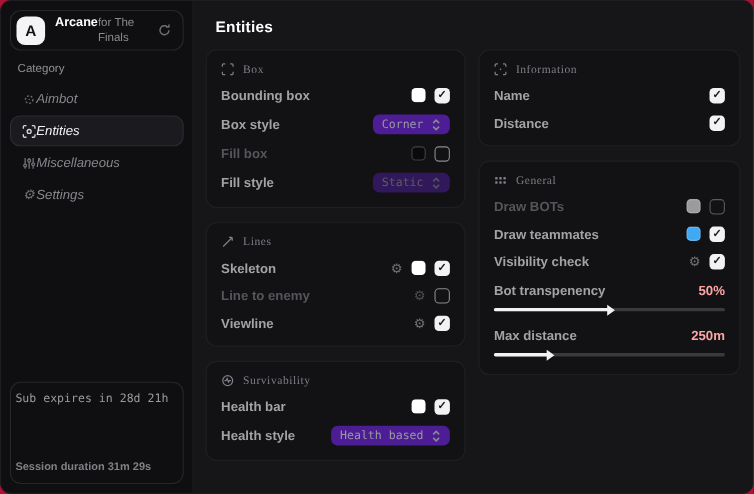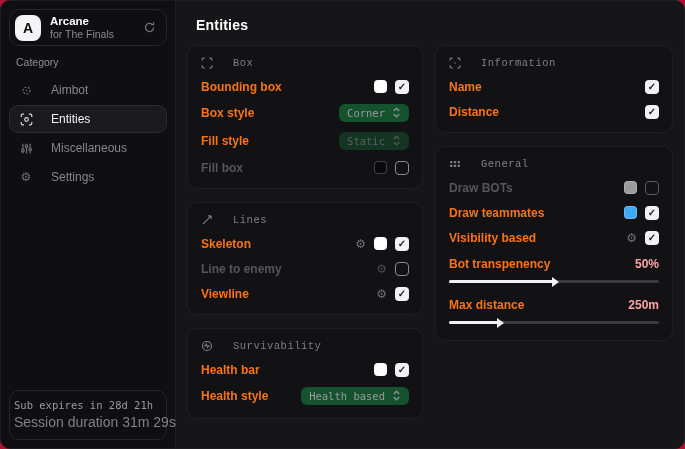--- a/index.html
+++ b/index.html
@@ -6,58 +6,58 @@
   *{box-sizing:border-box;-webkit-font-smoothing:antialiased;}
   .window{
     width:685px;height:449px;background:#161618;border-radius:10px;
     display:flex;overflow:hidden;font-family:"Liberation Sans",sans-serif;color:#ececf0;
     border:1px solid #1e1e22;
   }
   
   .sidebar{width:175px;flex:none;background:#0f0f11;border-right:1px solid #202024;display:flex;flex-direction:column;}
   .brand{margin:8px;height:37px;border:1px solid #26262b;border-radius:10px;display:flex;align-items:center;gap:9px;padding:0 10px 0 5px;}
   .logo{width:26px;height:26px;border-radius:8px;background:#f4f4f6;color:#111;font-weight:bold;font-size:14px;display:flex;align-items:center;justify-content:center;flex:none;}
-  .brand-text{display:flex;flex-direction:column;line-height:1.15;flex:1;min-width:0;}
+  .brand-text{display:flex;flex-direction:row;line-height:1.15;flex:1;min-width:0;}
   .brand-title{font-size:11.5px;font-weight:bold;color:#fff;}
   .brand-sub{font-size:10.5px;color:#8a8a90;}
   .icon-btn{color:#6f6f75;display:flex;align-items:center;justify-content:center;cursor:pointer;}
   .cat-label{font-size:10.5px;color:#8f8f94;margin:2px 0 8px 15px;}
   .nav{display:flex;flex-direction:column;gap:1px;}
-  .nav-item{height:28px;margin:0 8px;border-radius:9px;border:1px solid transparent;display:flex;align-items:center;gap:18px;padding:0 9px;font-size:12px;color:#86868c;cursor:pointer;}
+  .nav-item{height:28px;margin:0 8px;border-radius:9px;border:1px solid transparent;display:flex;align-items:center;gap:0;padding:0 9px;font-size:12px;color:#86868c;cursor:pointer;font-style:italic;}
   .nav-item .nv-icon{color:#6f6f75;display:flex;width:14px;justify-content:center;font-size:12px;}
   .nav-item.active{background:#1b1b1f;border-color:#2c2c31;color:#f2f2f4;}
   .nav-item.active .nv-icon{color:#d8d8dc;}
   .spacer{flex:1;}
   .subbox{margin:8px;border:1px solid #26262b;border-radius:10px;padding:8px 4px 9px;display:flex;flex-direction:column;gap:3px;}
   .sub-line1{font-family:"DejaVu Sans Mono",monospace;font-size:10.5px;color:#9a9aa0;white-space:nowrap;}
-  .sub-line2{font-size:14px;font-weight:normal;color:#808086;white-space:nowrap;}
+  .sub-line2{font-size:10px;font-weight:bold;color:#808086;white-space:nowrap;margin-top:48px;}
   
   .main{flex:1;display:flex;flex-direction:column;background:#161618;}
   .main-header{padding:15px 20px 11px;}
   .main-title{font-size:14px;font-weight:bold;color:#fff;letter-spacing:.2px;}
   .content{display:flex;gap:12px;padding:0 15px 14px 11px;align-items:flex-start;}
   .col{display:flex;flex-direction:column;gap:13px;}
   .col-left{width:236px;flex:none;}
   .col-right{width:238px;flex:none;}
   .card{background:#121214;border:1px solid rgba(255,255,255,.055);border-radius:10px;padding:11px 13px 13px;}
-  .sec-head{display:flex;align-items:center;gap:20px;color:#7e7e88;font-family:Liberation Mono, monospace;font-size:10.5px;letter-spacing:.5px;margin-bottom:3px;}
+  .sec-head{display:flex;align-items:center;gap:8px;color:#7e7e88;font-family:Liberation Serif, serif;font-size:10.5px;letter-spacing:.5px;margin-bottom:3px;}
   .sec-head svg{flex:none;}
   .row{display:flex;align-items:center;justify-content:space-between;margin-top:10px;min-height:15px;}
-  .row-label{font-size:12px;font-weight:600;color:#f97316;}
+  .row-label{font-size:12px;font-weight:600;color:#a3a3a3;}
   .row.disabled .row-label{color:#55555b;}
   .ctrls{display:flex;align-items:center;gap:8px;}
   .swatch{width:13px;height:13px;border-radius:4px;border:1px solid rgba(255,255,255,.22);cursor:pointer;}
   .checkbox{width:14px;height:14px;border-radius:4px;display:flex;align-items:center;justify-content:center;cursor:pointer;}
   .checkbox.checked{background:#f2f2f4;}
   .checkbox.checked .chk{color:#1c1c1e;font-size:10px;font-weight:bold;line-height:1;}
   .checkbox.unchecked{border:1.5px solid #8a8a90;background:transparent;}
   .checkbox.unchecked.dim{border-color:#5a5a60;}
   .gear{color:#6f6f75;font-size:12px;line-height:1;cursor:pointer;}
   .gear.dim{color:#4c4c52;}
-  .dropdown{background:#14532d;border-radius:6px;padding:3px 8px;display:flex;gap:7px;cursor:pointer;}
+  .dropdown{background:#4c1d95;border-radius:6px;padding:3px 8px;display:flex;align-items:center;gap:7px;cursor:pointer;}
   .dropdown .dd-label{font-family:"DejaVu Sans Mono",monospace;font-size:10.5px;color:#9a9aa0;white-space:nowrap;}
   .dropdown .dd-icon{color:#8a8a90;display:flex;}
   .dropdown.dim{opacity:.55;}
   .slider-group{margin-top:12px;}
   .slider-head{display:flex;justify-content:space-between;align-items:center;gap:28px;}
   .slider-value{font-size:12px;font-weight:600;color:#fca5a5;}
   .slider{position:relative;height:9px;margin-top:6px;cursor:pointer;}
   .slider .track{position:absolute;top:3px;left:0;right:0;height:3px;background:#3a3a3e;border-radius:2px;}
   .slider .fill{position:absolute;top:3px;left:0;height:3px;background:#f2f2f4;border-radius:2px;}
   .slider .thumb{position:absolute;top:-0.5px;width:0;height:0;border-left:7px solid #f2f2f4;border-top:5px solid transparent;border-bottom:5px solid transparent;transform:translateX(-2px);}
@@ -159,38 +159,38 @@
             <span class="row-label">Box style</span>
             <span class="dropdown">
               <span class="dd-label">Corner</span>
               <span class="dd-icon">
                 <svg width="9" height="11" viewBox="0 0 10 12" fill="none" stroke="currentColor" stroke-width="1.6">
                     <path d="M2 4.2 5 1.2l3 3M2 7.8l3 3 3-3"></path>
                   </svg>
               </span>
             </span>
           </div>
+          <div class="row disabled">
+            <span class="row-label">Fill box</span>
+            <span class="ctrls">
+              <span class="swatch" style="background: rgb(10, 10, 12);"></span>
+              <span class="checkbox unchecked"></span>
+            </span>
+          </div>
           <div class="row">
             <span class="row-label">Fill style</span>
             <span class="dropdown dim">
               <span class="dd-label">Static</span>
               <span class="dd-icon">
                 <svg width="9" height="11" viewBox="0 0 10 12" fill="none" stroke="currentColor" stroke-width="1.6">
                     <path d="M2 4.2 5 1.2l3 3M2 7.8l3 3 3-3"></path>
                   </svg>
               </span>
             </span>
           </div>
-          <div class="row disabled">
-            <span class="row-label">Fill box</span>
-            <span class="ctrls">
-              <span class="swatch" style="background: rgb(10, 10, 12);"></span>
-              <span class="checkbox unchecked"></span>
-            </span>
-          </div>
         </div>
 
         <div class="card">
           <div class="sec-head">
             <svg width="12" height="12" viewBox="0 0 16 16" fill="none" stroke="currentColor" stroke-width="1.5">
               <path d="M2.5 13.5 13.5 2.5M13.5 2.5h-4M13.5 2.5v4"></path>
             </svg>
             <span>Lines</span>
           </div>
           <div class="row">
@@ -298,21 +298,21 @@
           <div class="row">
             <span class="row-label">Draw teammates</span>
             <span class="ctrls">
               <span class="swatch" style="background: rgb(63, 169, 245);"></span>
               <span class="checkbox checked">
                   <span class="chk">✓</span>
                 </span>
             </span>
           </div>
           <div class="row">
-            <span class="row-label">Visibility based</span>
+            <span class="row-label">Visibility check</span>
             <span class="ctrls">
               <span class="gear">⚙</span>
               <span class="checkbox checked">
                   <span class="chk">✓</span>
                 </span>
             </span>
           </div>
 
           <div class="slider-group">
             <div class="slider-head">

